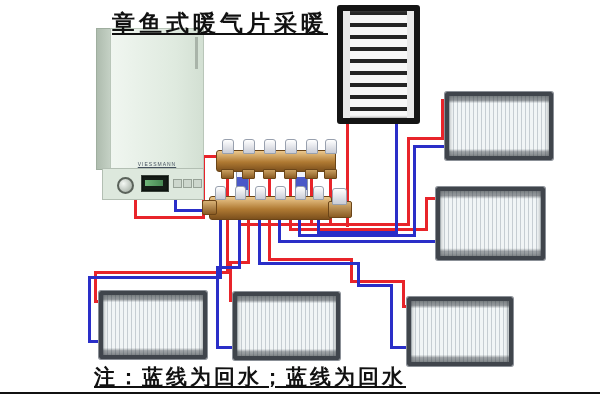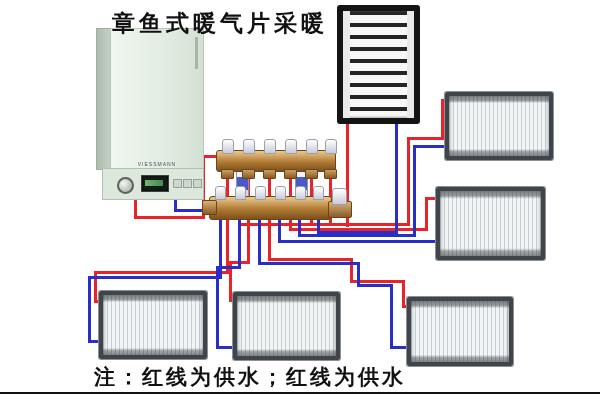--- a/index.html
+++ b/index.html
@@ -1,18 +1,18 @@
 <!DOCTYPE html>
 <html><head>
 <meta charset="utf-8">
 <style>
   html,body{margin:0;padding:0;background:#fff;}
   #stage{position:relative;width:600px;height:400px;background:#ffffff;overflow:hidden;
          font-family:"Liberation Sans",sans-serif;}
-  .abs{position:absolute;}
+  .abs{position:absolute;text-decoration:underline;}
   
   #title{left:112px;top:8px;font-size:23px;font-weight:bold;color:#111;
          letter-spacing:4px;z-index:6;white-space:nowrap;}
   #watermark{left:58px;top:230px;font-size:17px;font-weight:bold;color:#ff0000;
          font-family:"Liberation Mono",monospace;z-index:6;white-space:nowrap;}
   #note{left:94px;top:363px;font-size:21px;font-weight:bold;color:#111;
          letter-spacing:3px;z-index:6;white-space:nowrap;}
   #bottom-line{left:0;top:392px;width:600px;height:2px;background:#111;z-index:6;}
   
   #boiler{left:96px;top:28px;width:106px;height:170px;z-index:2;}
@@ -172,16 +172,16 @@
     <div class="abs cap" style="left:275px;top:186px;width:9px;height:12px;"></div>
     <div class="abs cap" style="left:295px;top:186px;width:9px;height:12px;"></div>
     <div class="abs cap" style="left:313px;top:186px;width:9px;height:12px;"></div>
 
     <div class="abs brassbit" style="left:202px;top:200px;width:13px;height:13px;"></div>
     <div class="abs brassbit" style="left:328px;top:201px;width:22px;height:15px;"></div>
     <div class="abs cap" style="left:332px;top:188px;width:13px;height:15px;"></div>
   </div>
 
   <div id="title" class="abs">章鱼式暖气片采暖</div>
-  <div id="note" class="abs">注：红线为供水；红线为供水</div>
+  <div id="note" class="abs">注：蓝线为回水；蓝线为回水</div>
   <div id="bottom-line" class="abs"></div>
 
 </div>
 
 </body></html>

